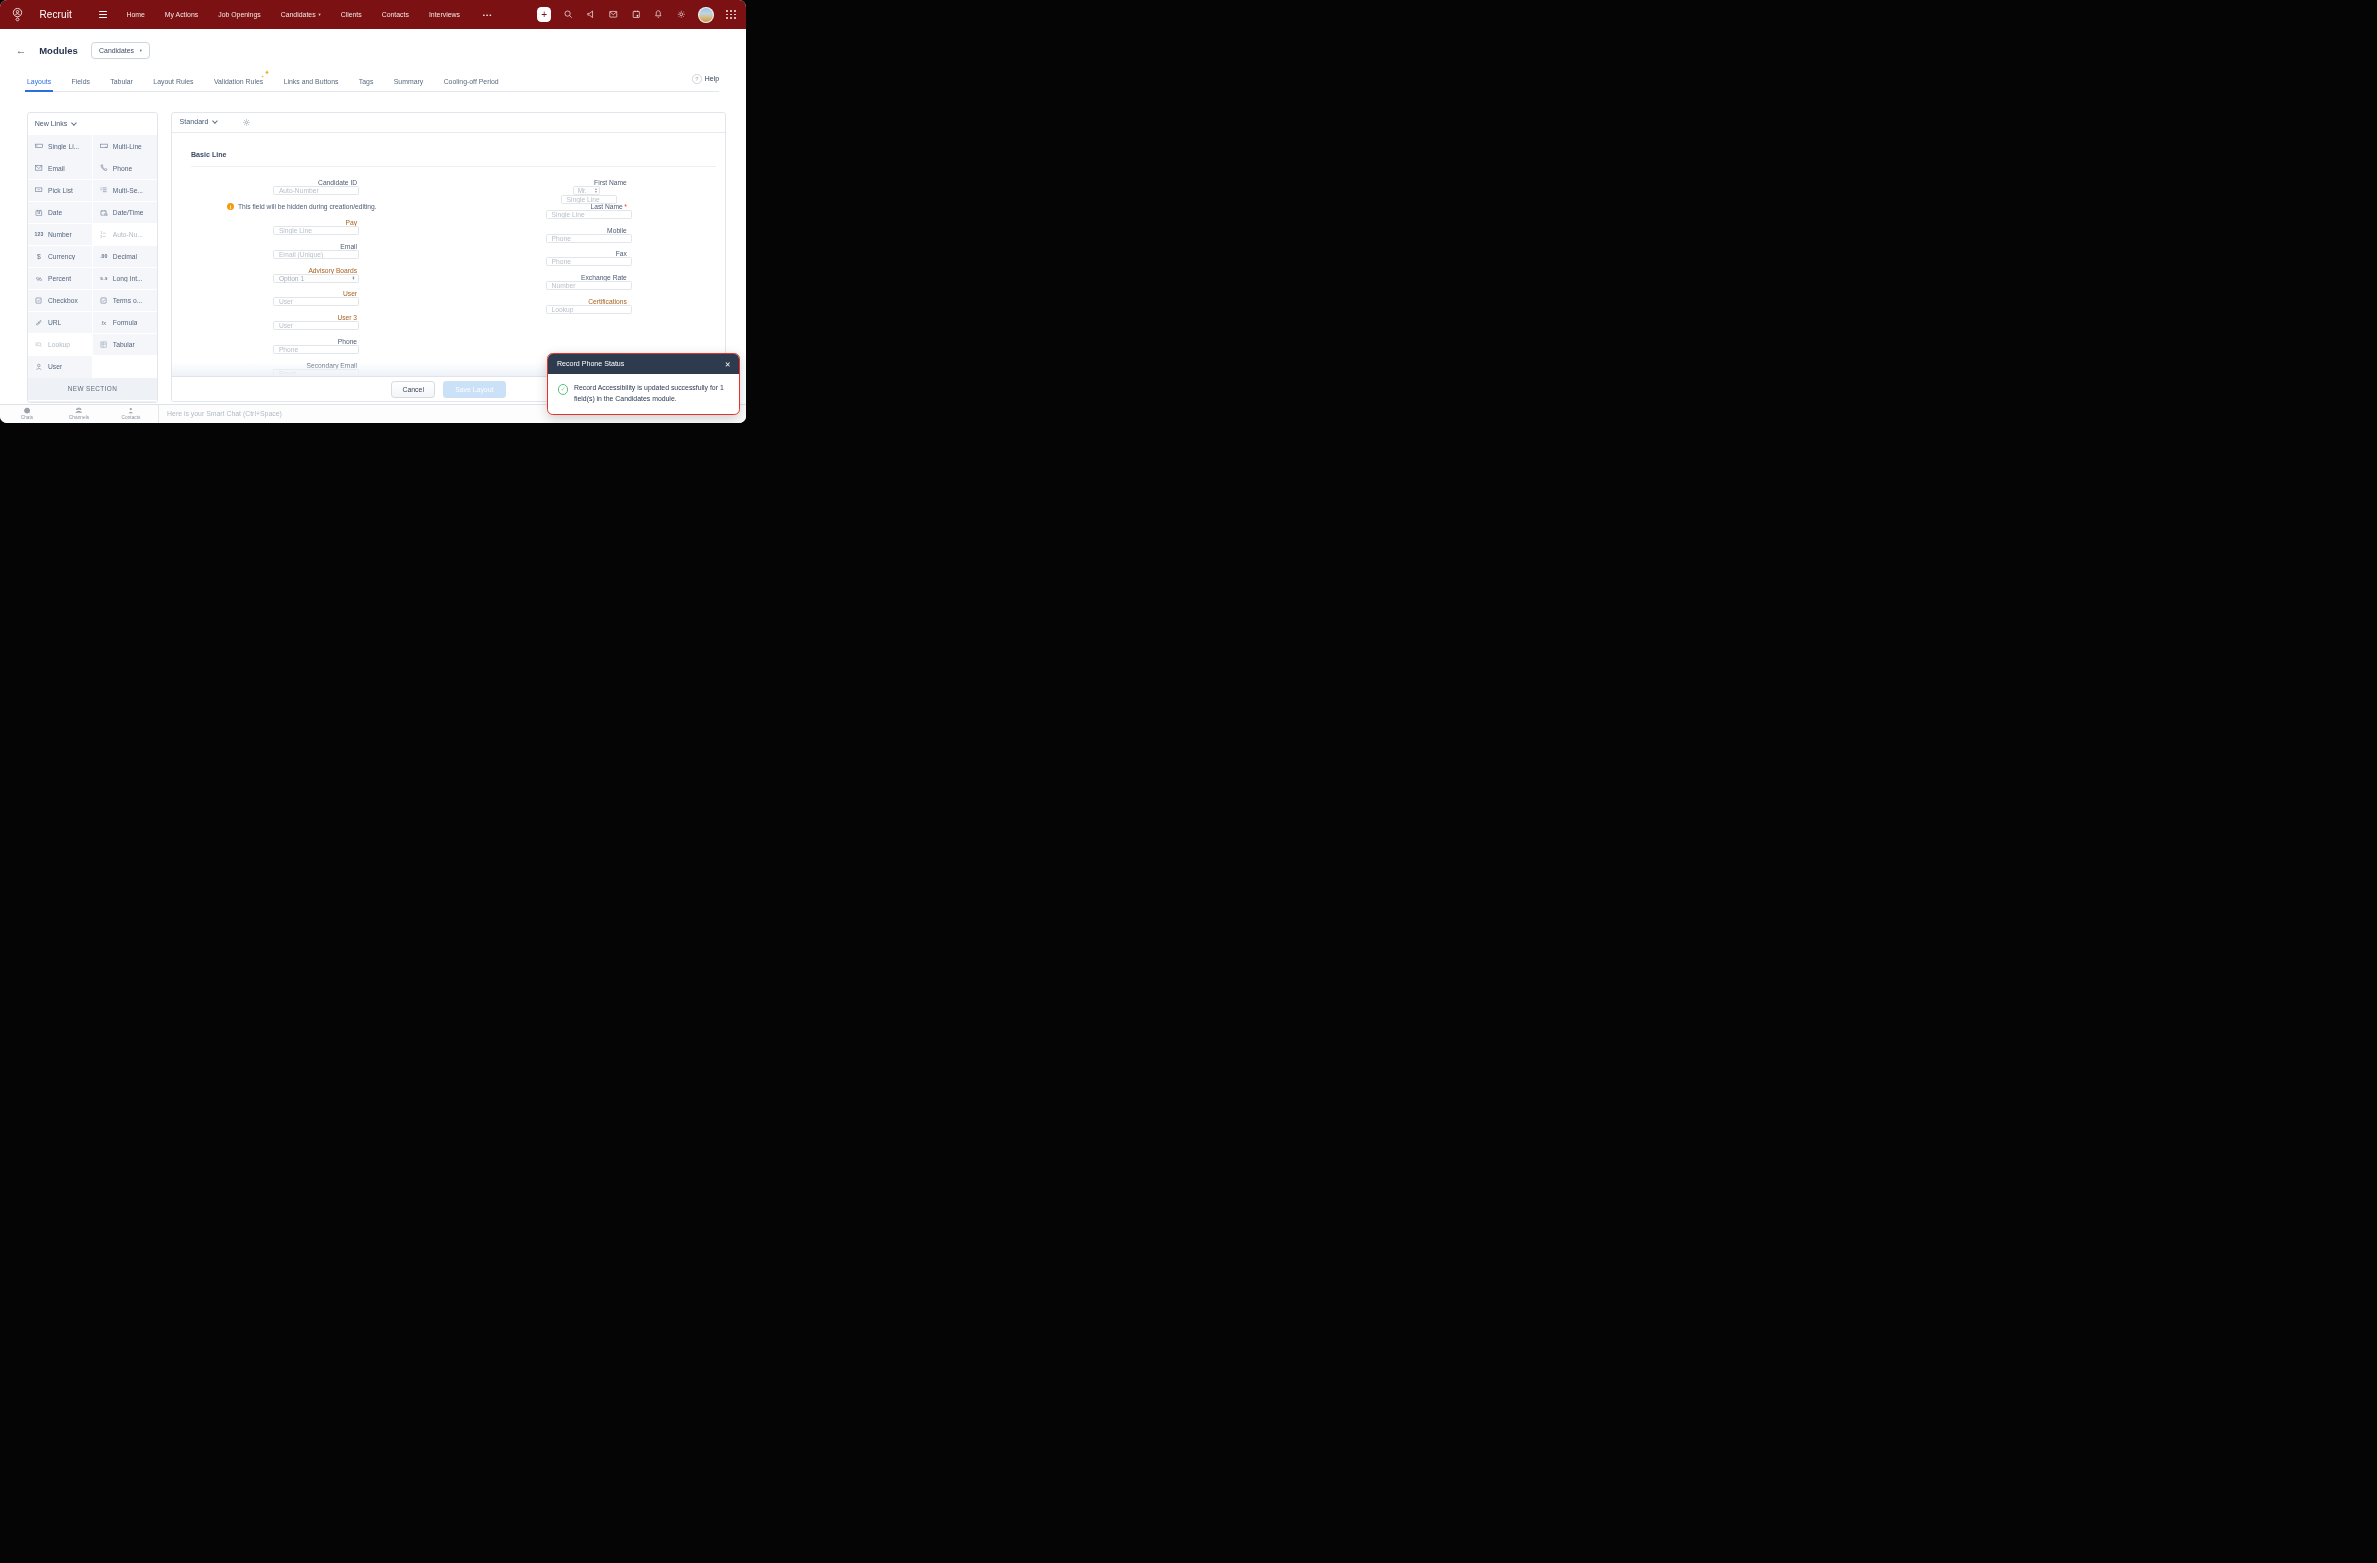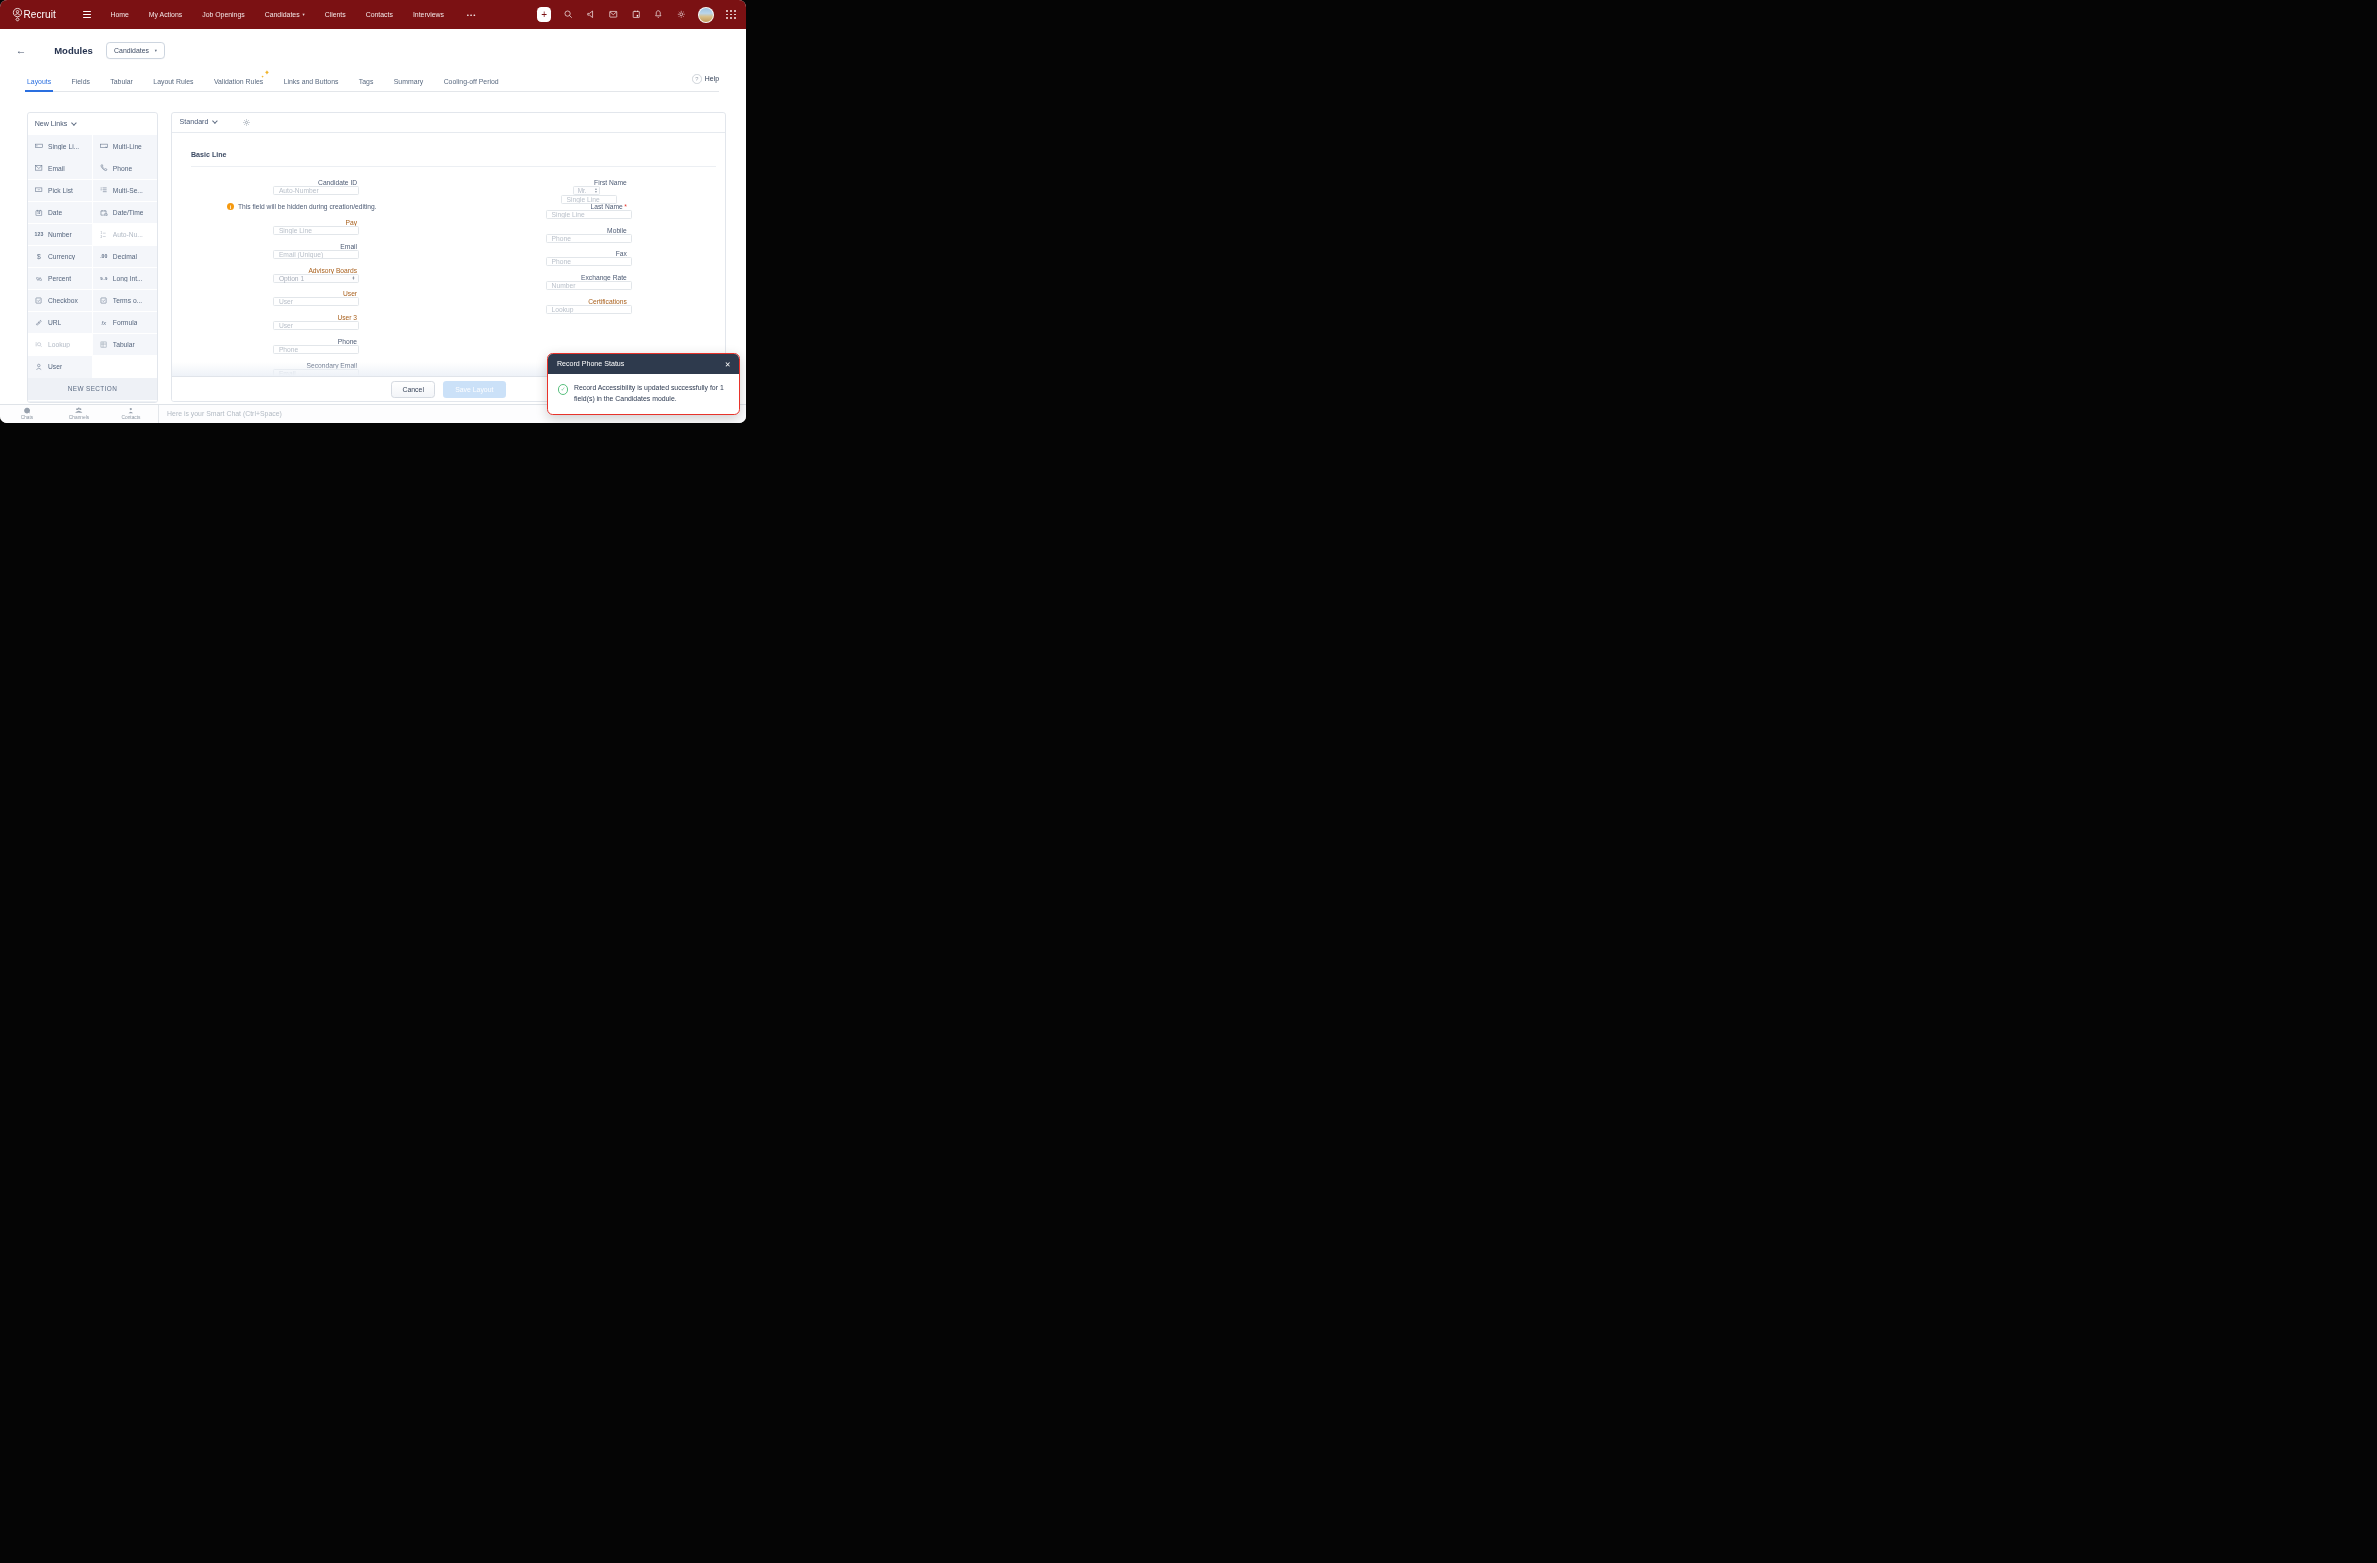--- a/index.html
+++ b/index.html
@@ -3,42 +3,42 @@
 <meta charset="utf-8">
 <style>
   * { margin:0; padding:0; box-sizing:border-box; }
   html,body { background:#050505; font-family:"Liberation Sans", sans-serif; }
   #screen { position:relative; width:746px; height:423px; background:#050505; overflow:hidden; }
   .window { position:absolute; inset:0; background:#fff; border-radius:7.1px; overflow:hidden; }
 
   
   .topbar { position:absolute; top:0; left:0; right:0; height:29px; background:#7b1113;
             display:flex; align-items:center; padding:0 10.5px; color:#f6ecec; }
-  .logo-group { display:flex; align-items:center; gap:0; }
+  .logo-group { display:flex; align-items:center; gap:16px; }
   .logo-mark svg { display:block; }
   .logo-text { font-size:10px; color:#ffffff; letter-spacing:0.1px; }
   .hamburger { margin-left:27.6px; display:flex; flex-direction:column; gap:1.9px; cursor:pointer; }
   .hamburger i { display:block; width:8px; height:1px; background:#fff; border-radius:0.5px; }
   .topnav { display:flex; align-items:center; margin-left:19px; gap:20px; }
   .topnav .nav-item { font-size:6.9px; color:#f3e7e7; cursor:pointer; white-space:nowrap; display:flex; align-items:center; gap:2.9px; }
   .topnav .caret { font-size:4.3px; color:#e8d4d4; }
   .nav-more { font-size:6.2px; letter-spacing:1px; color:#f3e7e7; margin-left:2.9px; cursor:pointer; }
   .top-actions { margin-left:auto; display:flex; align-items:center; gap:12px; }
   .plus-btn { width:14.7px; height:14.7px; background:#fff; border-radius:4.3px; display:flex; align-items:center; justify-content:center;
               color:#7b1113; font-size:10px; font-weight:400; line-height:1; cursor:pointer; }
   .tico { display:flex; align-items:center; justify-content:center; cursor:pointer; }
   .avatar { width:16px; height:16px; border-radius:50%; border:1px solid rgba(255,255,255,.9);
             background:linear-gradient(180deg,#9ec3e0 0%,#bad5ea 38%,#d9c089 62%,#c09a5c 100%); cursor:pointer; }
   .apps-grid { display:grid; grid-template-columns:repeat(3,1.9px); grid-gap:1.7px; cursor:pointer; }
   .apps-grid i { width:1.9px; height:1.9px; border-radius:50%; background:#f3e9e9; }
 
   
   .modules-row { position:absolute; top:42px; left:15.7px; display:flex; align-items:center; }
   .back-arrow { font-size:10.5px; color:#44526b; cursor:pointer; line-height:1; }
-  .page-title { font-size:9.5px; font-weight:bold; color:#26334f; margin-left:28px; }
+  .page-title { font-size:9.5px; font-weight:bold; color:#26334f; margin-left:13px; }
   .module-select { margin-left:13.3px; display:flex; align-items:center; gap:5.7px; border:0.5px solid #cdd5df; border-radius:3.8px;
                    padding:3.8px 7.1px; background:#fff; cursor:pointer; box-shadow:0 0.5px 0.5px rgba(40,60,90,.04); }
   .module-select .msel-label { font-size:6.9px; color:#3e4c64; }
   .module-select .msel-caret { font-size:4.3px; color:#5c6a7e; }
 
   
   .tabs-row { position:absolute; top:75px; left:27px; right:27px; display:flex; align-items:flex-end; gap:20.4px;
               border-bottom:0.5px solid #e3e6ea; padding-bottom:6.7px; }
   .tab { font-size:6.9px; color:#5a6a80; cursor:pointer; position:relative; white-space:nowrap; }
   .tab.active { color:#2a6fe0; }

